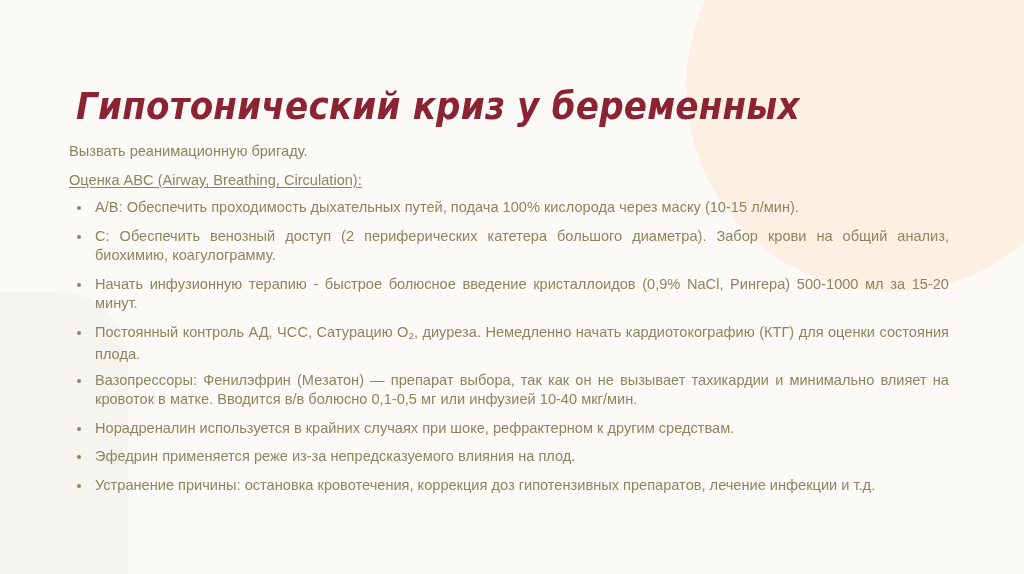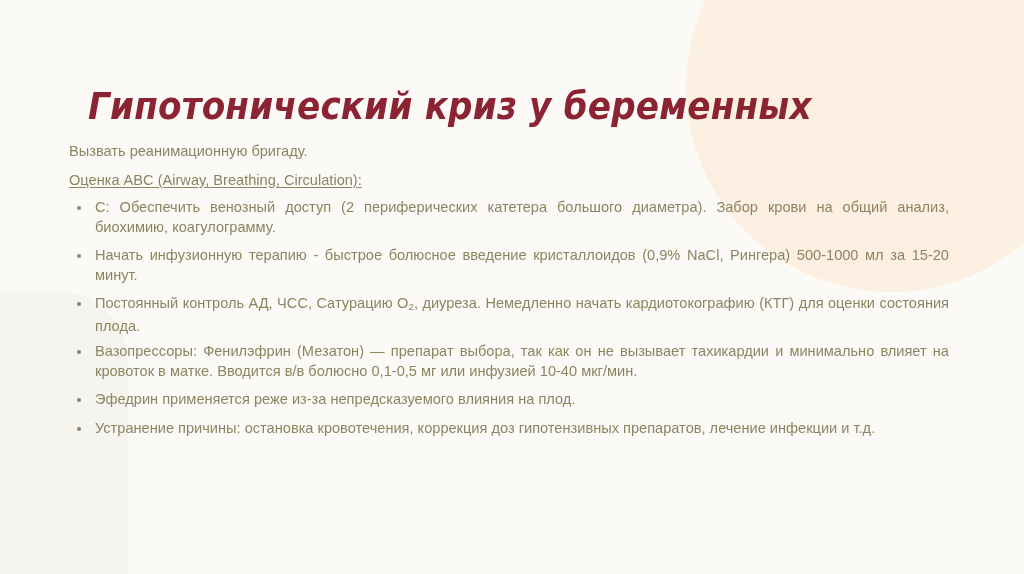--- a/index.html
+++ b/index.html
@@ -48,21 +48,21 @@
   
   #content {
     position: relative;
     z-index: 2;
     width: 1024px;
     height: 574px;
   }
 
   #slide-title {
     position: absolute;
-    left: 88px;
+    left: 76px;
     top: 58px;
     width: 900px;
     color: #8B2332;
     font-family: "DejaVu Sans Condensed", "Liberation Sans Narrow", "Liberation Sans", sans-serif;
     font-style: italic;
     font-weight: 700;
     font-size: 38px;
     line-height: 46px;
     letter-spacing: 0.2px;
     white-space: nowrap;
@@ -145,29 +145,31 @@
 
     <div id="body-block">
 
       <p class="plain-line">Вызвать реанимационную бригаду.</p>
 
       <p class="section-head">
         <span class="u">Оценка ABC (Airway, Breathing, Circulation):</span>
       </p>
 
       <ul class="bullets">
+        <li>A/B: Обеспечить проходимость дыхательных путей, подача 100% кислорода через маску (10-15 л/мин).</li>
         <li>C: Обеспечить венозный доступ (2 периферических катетера большого диаметра). Забор крови на общий анализ, биохимию, коагулограмму.</li>
         <li>Начать инфузионную терапию - быстрое болюсное введение кристаллоидов (0,9% NaCl, Рингера) 500-1000 мл за 15-20 минут.</li>
         <li><span>Постоянный контроль АД, ЧСС, Сатурацию О</span><sub>2</sub><span>, диуреза. Немедленно начать кардиотокографию (КТГ) для оценки состояния плода.</span></li>
       </ul>
 
       <div class="group-gap"></div>
 
 
       <ul class="bullets">
         <li>Вазопрессоры: Фенилэфрин (Мезатон) — препарат выбора, так как он не вызывает тахикардии и минимально влияет на кровоток в матке. Вводится в/в болюсно 0,1-0,5 мг или инфузией 10-40 мкг/мин.</li>
+        <li>Норадреналин используется в крайних случаях при шоке, рефрактерном к другим средствам.</li>
         <li>Эфедрин применяется реже из-за непредсказуемого влияния на плод.</li>
         <li>Устранение причины: остановка кровотечения, коррекция доз гипотензивных препаратов, лечение инфекции и т.д.</li>
       </ul>
 
     </div>
   </div>
 </div>
 
 </body></html>

